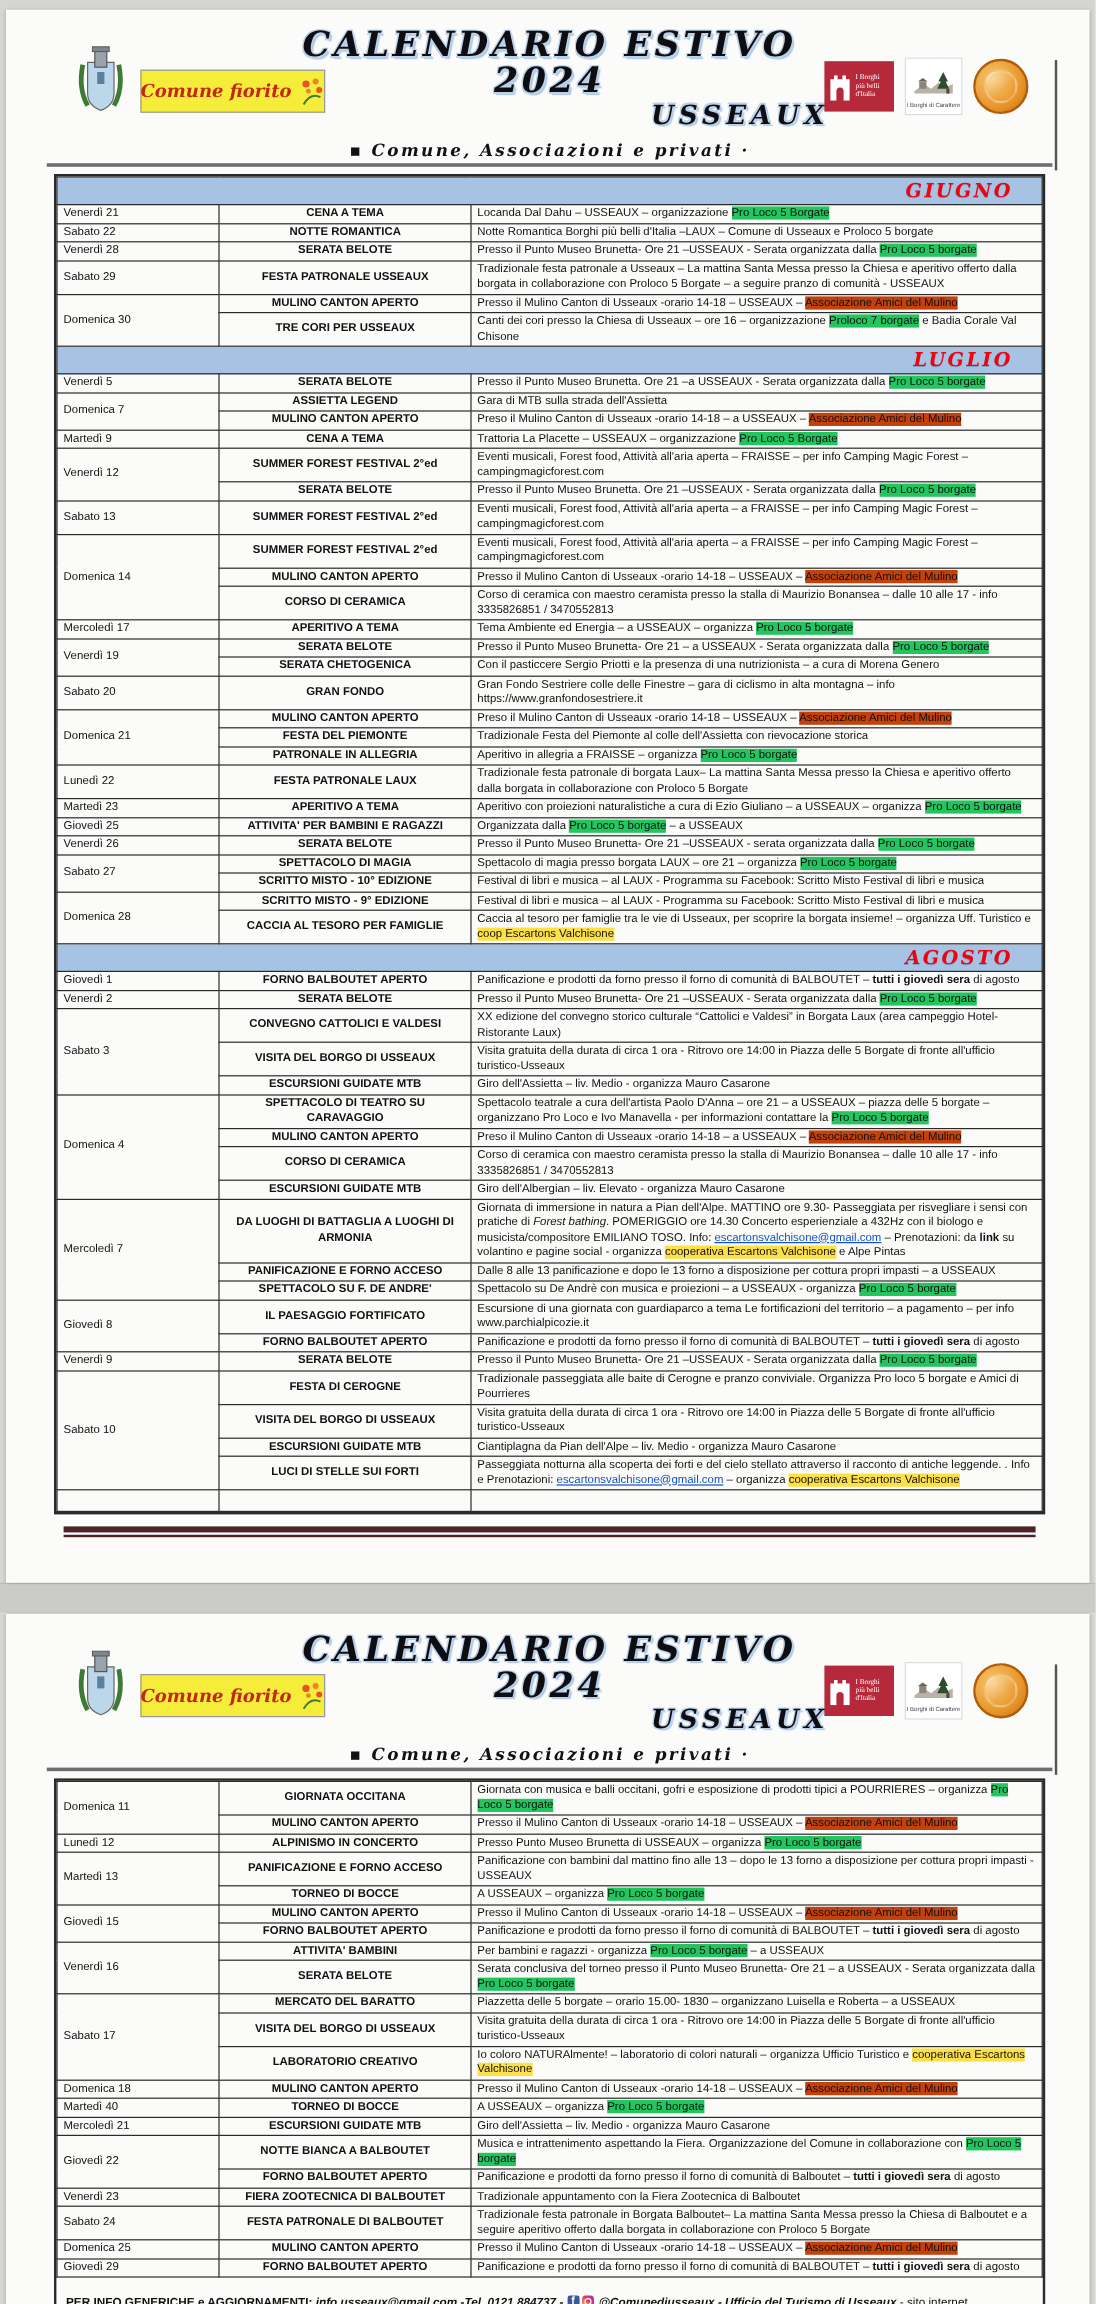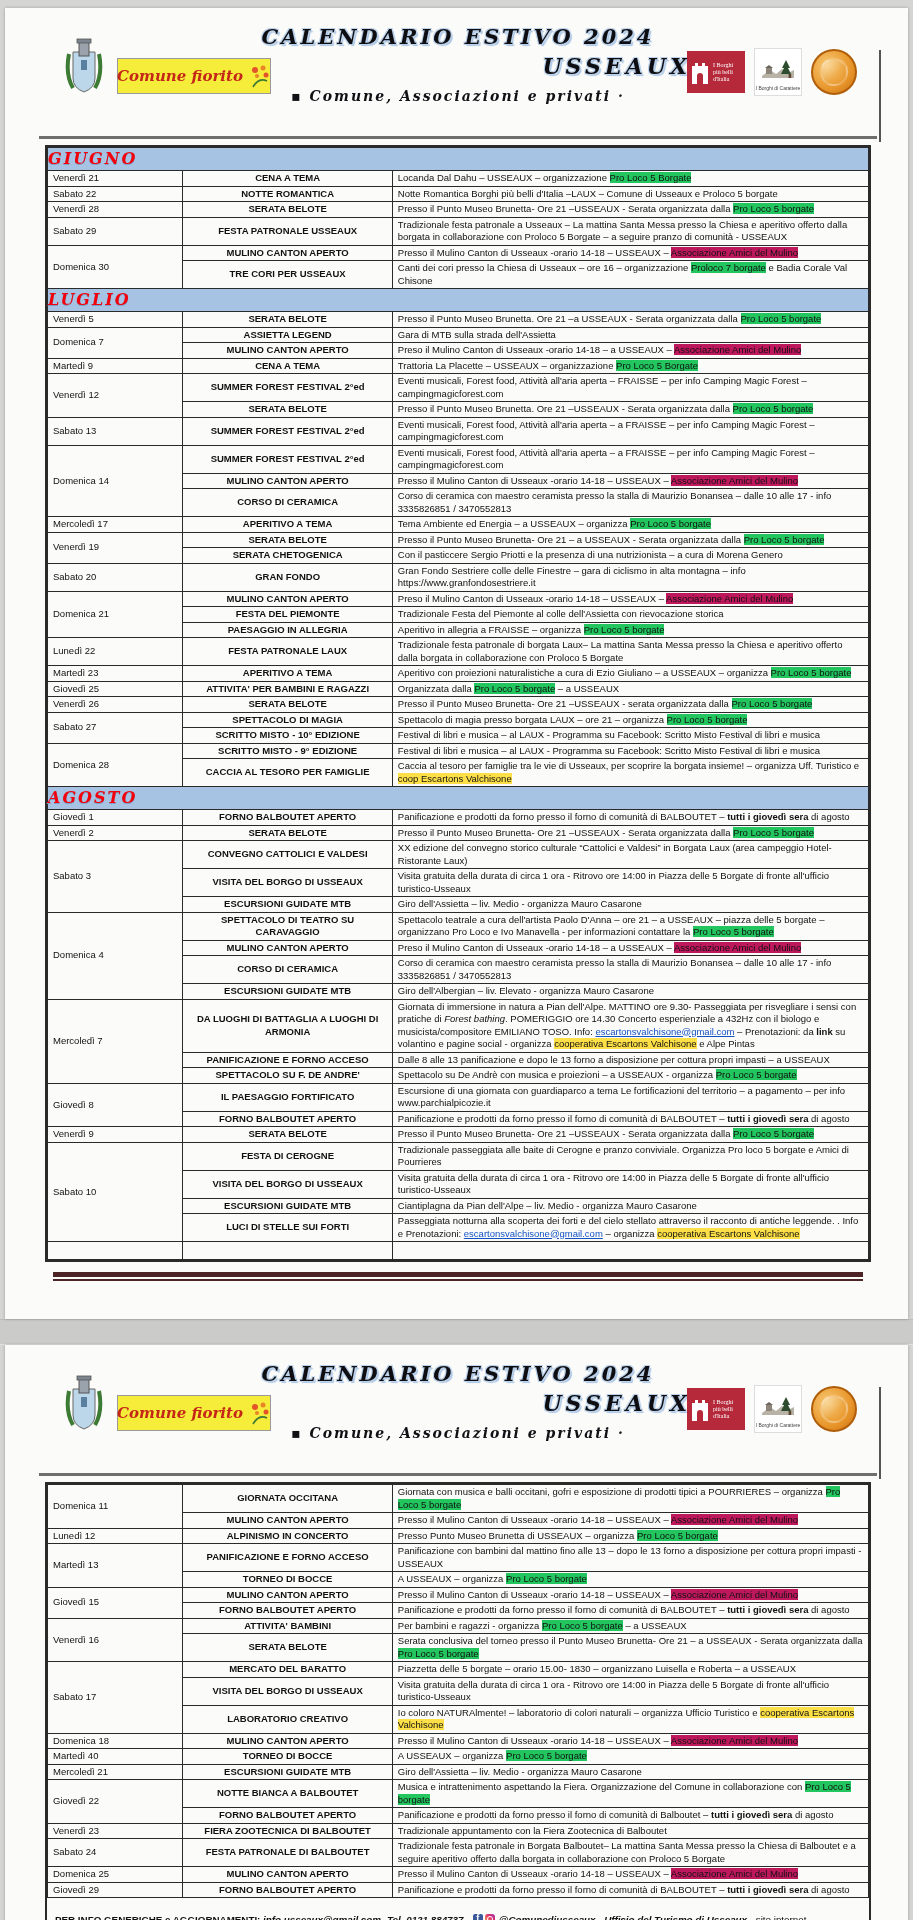--- a/index.html
+++ b/index.html
@@ -27,51 +27,52 @@
     position:absolute;left:72px;top:36px;width:152px;height:34px;
     background:#f6ec3a;border:1px solid #999;display:flex;align-items:center;justify-content:center;gap:4px;
   }
   .badge-script{font-family:"DejaVu Serif",serif;font-style:italic;font-weight:bold;color:#c42717;font-size:15px;white-space:nowrap;}
   .badge-flower{width:24px;height:26px;}
   .titles{position:absolute;left:180px;right:180px;top:0;text-align:center;}
   .t1,.t2{
     font-family:"DejaVu Serif",serif;font-style:italic;font-weight:bold;color:#0d0d12;
     text-shadow:1px 1px 0 #bcd2ea,-1px -1px 0 #bcd2ea,1px -1px 0 #bcd2ea,-1px 1px 0 #bcd2ea,2px 2px 1px #a9c4e4;
   }
-  .t1{font-size:21px;letter-spacing:3px;line-height:30px;}
+  .t1{font-size:29px;letter-spacing:3px;line-height:30px;}
   .t2{font-size:22px;letter-spacing:4px;line-height:28px;text-align:right;}
   .t3{font-family:"DejaVu Serif",serif;font-style:italic;font-weight:bold;font-size:14px;letter-spacing:2px;margin-top:8px;color:#101015;}
   .logos{position:absolute;right:14px;top:26px;display:flex;align-items:center;gap:9px;}
   .logo-borghi{width:58px;height:42px;background:#b5293b;color:#fff;display:flex;align-items:center;padding:0 3px;box-sizing:border-box;}
   .logo-borghi .gate{width:20px;height:24px;flex:none;margin-right:3px;}
   .logo-borghi .btxt{font-size:6px;line-height:7px;font-family:"Liberation Serif",serif;}
   .logo-village{width:46px;height:46px;background:#fff;border:1px solid #ddd;display:flex;flex-direction:column;align-items:center;justify-content:center;}
   .logo-village .cap{font-size:5px;color:#444;margin-top:1px;}
   .logo-round{width:46px;height:46px;border-radius:50%;background:radial-gradient(circle at 35% 35%,#f7c873,#e8962b 60%,#c96f12);border:2px solid #b05e0a;box-sizing:border-box;position:relative;}
   .logo-round:after{content:"";position:absolute;inset:7px;border-radius:50%;border:2px solid #fff3;background:linear-gradient(135deg,#fff5 10%,transparent 60%);}
   
   .outer-box{border:2px solid #2a2a2a;}
   table.cal{width:100%;border-collapse:collapse;table-layout:fixed;}
   table.cal td{border:1px solid #2a2a2a;vertical-align:middle;padding:1px 5px;font-size:9.5px;line-height:12.5px;}
   col.c1{width:16.5%;}col.c2{width:25.5%;}col.c3{width:58%;}
   tr.month-row td{
     background:#a7c3e4;border-left:1px solid #2a2a2a;border-right:1px solid #2a2a2a;
     font-family:"DejaVu Serif",serif;font-style:italic;font-weight:bold;
-    color:#f3020b;font-size:16px;letter-spacing:2px;padding:1px 0;height:20px;
+    color:#f3020b;font-size:16px;letter-spacing:2px;padding:1px 24px;height:20px;
     text-shadow:0 1px 0 #7d9ec7;
+    text-align:right;
   }
   td.c-date{}
   td.c-title{text-align:center;font-weight:bold;font-size:9.5px;}
   td.c-desc{text-align:left;}
   tr.empty-row td{height:15px;}
   .sb{font-weight:bold;}
   .si{font-style:italic;}
   .su{color:#1352c4;text-decoration:underline;}
   .h-y{background:#22c55e;}
-  .h-c{background:#be185d;}
+  .h-c{background:#c2410c;}
   .h-g{background:#fde047;}
   
   .divider{margin:10px 8px 26px 8px;}
   .divider .bar1{height:5px;background:#4d2426;}
   .divider .bar2{height:2px;background:#4d2426;margin-top:2px;}
   
   .footer-notes{padding:6px 8px 16px 8px;}
   .footer-notes p{margin:9px 0 0 0;font-size:9.8px;line-height:13.5px;}
   .ficon{display:inline-block;width:10px;height:10px;vertical-align:-1px;margin:0 1px;}
   .facebook-icon{background:#3b5998;border-radius:2px;position:relative;}
@@ -245,21 +246,21 @@
           <tr>
             <td class="c-date" rowspan="3">Domenica 21</td>
             <td class="c-title">MULINO CANTON APERTO</td>
             <td class="c-desc"><span>Preso il Mulino Canton di Usseaux -orario 14-18 – USSEAUX – </span><span class="h-c">Associazione Amici del Mulino</span></td>
           </tr>
           <tr>
             <td class="c-title">FESTA DEL PIEMONTE</td>
             <td class="c-desc"><span>Tradizionale Festa del Piemonte al colle dell'Assietta con rievocazione storica</span></td>
           </tr>
           <tr>
-            <td class="c-title">PAESAGGIO IN ALLEGRIA</td>
+            <td class="c-title">PATRONALE IN ALLEGRIA</td>
             <td class="c-desc"><span>Aperitivo in allegria a FRAISSE – organizza </span><span class="h-y">Pro Loco 5 borgate</span></td>
           </tr>
           <tr>
             <td class="c-date" rowspan="1">Lunedì 22</td>
             <td class="c-title">FESTA PATRONALE LAUX</td>
             <td class="c-desc"><span>Tradizionale festa patronale di borgata Laux– La mattina Santa Messa presso la Chiesa e aperitivo offerto dalla borgata in collaborazione con Proloco 5 Borgate</span></td>
           </tr>
           <tr>
             <td class="c-date" rowspan="1">Martedì 23</td>
             <td class="c-title">APERITIVO A TEMA</td>

